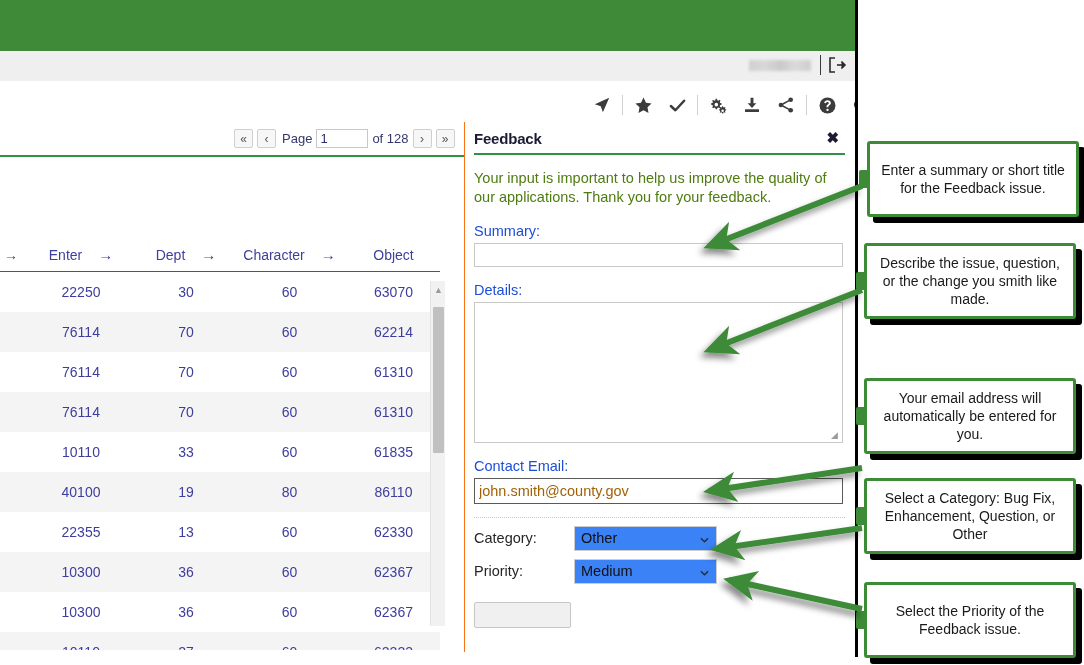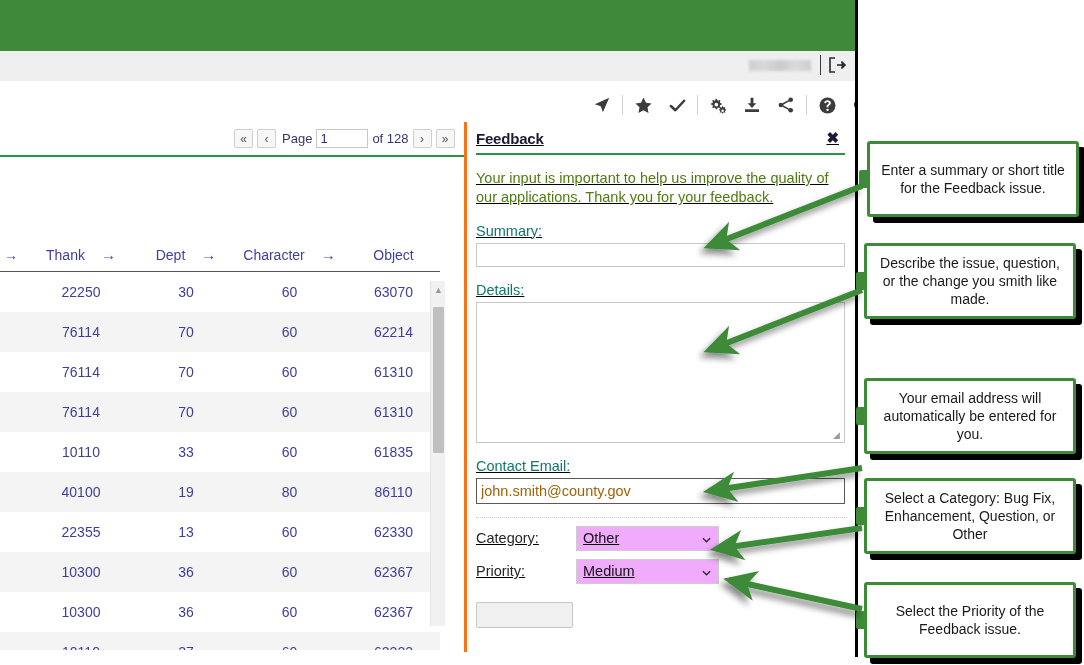--- a/index.html
+++ b/index.html
@@ -138,23 +138,22 @@
     position: absolute; left: 0; top: 2px; width: 15px; height: 14px;
     display:flex; align-items:center; justify-content:center;
     color:#9a9a9a; font-size: 9px;
   }
 
   
   .fb-panel {
     position: absolute; left: 464px; top: 122px;
     width: 391px; height: 530px;
     background: #ffffff;
-    border-left: 3px solid #f97316;
+    border-left: 1px solid #f97316;
     padding: 0 10px 0 9px;
-    text-decoration: underline;
   }
   .fb-titlerow {
     display: flex; align-items: flex-start; justify-content: space-between;
     padding-top: 8px;
     border-bottom: 2px solid #2f9347;
     padding-bottom: 6px;
   }
   .fb-title {
     font-size: 15px; font-weight: bold; color: #1b1b33;
     letter-spacing: -0.2px;
@@ -163,21 +162,21 @@
     font-size: 15px; font-weight: bold; color: #1b1b33;
     cursor: pointer; line-height: 1; padding-right: 6px;
   }
   .fb-intro {
     margin-top: 14px;
     font-size: 14.5px; color: #4d7c0f; line-height: 1.33;
     width: 372px;
   }
   .fld-label {
     margin-top: 15px; margin-bottom: 4px;
-    font-size: 14.5px; color: #0f766e;
+    font-size: 14.5px; color: #1d4ed8;
   }
   .txt-input {
     width: 369px; height: 24px;
     border: 1px solid #c9c9c9; background: #fff;
     font-size: 14px; color: #111;
     padding: 2px 4px;
     font-family: "Liberation Sans", sans-serif;
   }
   .email-input {
     width: 369px; height: 26px;
@@ -209,21 +208,21 @@
   .sel-row {
     display: flex; align-items: center;
     margin-top: 8px;
   }
   .sel-label {
     width: 100px; font-size: 14.5px; color: #262626;
   }
   .sel-box {
     position: relative;
     width: 143px; height: 25px;
-    border: 1px solid #cdcdcd; background: #f0abfc;
+    border: 1px solid #cdcdcd; background: #3b82f6;
     display: flex; align-items: center;
     padding: 0 6px;
     font-size: 14.5px; color: #111;
     cursor: pointer;
   }
   .sel-caret {
     position: absolute; right: 7px; top: 50%;
     transform: translateY(-50%);
     width: 9px; height: 6px;
     color: #2b2b2b; font-size: 10px; line-height:1;
@@ -376,21 +375,21 @@
             <col class="col-char">
             <col class="col-obj">
         </colgroup>
         <thead>
           <tr>
             <th>
               <span class="edge-arrow">→</span>
             </th>
             <th>
               <span class="th-inner">
-                <span>Thank</span>
+                <span>Enter</span>
                 <span class="col-arrow">→</span>
               </span>
             </th>
             <th>
               <span class="th-inner">
                 <span>Dept</span>
                 <span class="col-arrow">→</span>
               </span>
             </th>
             <th>

